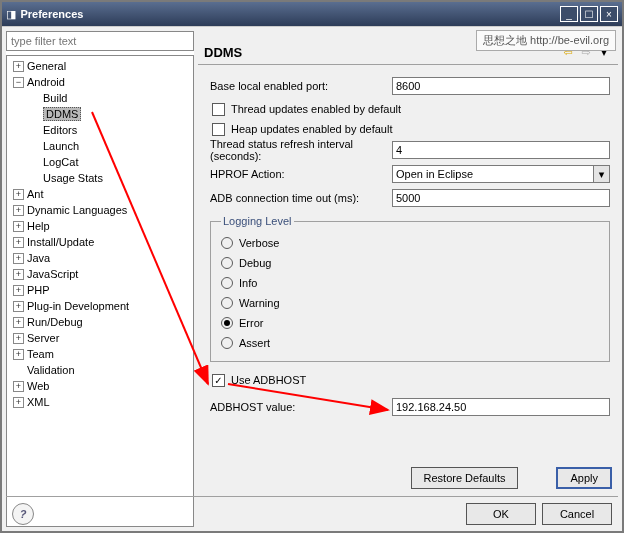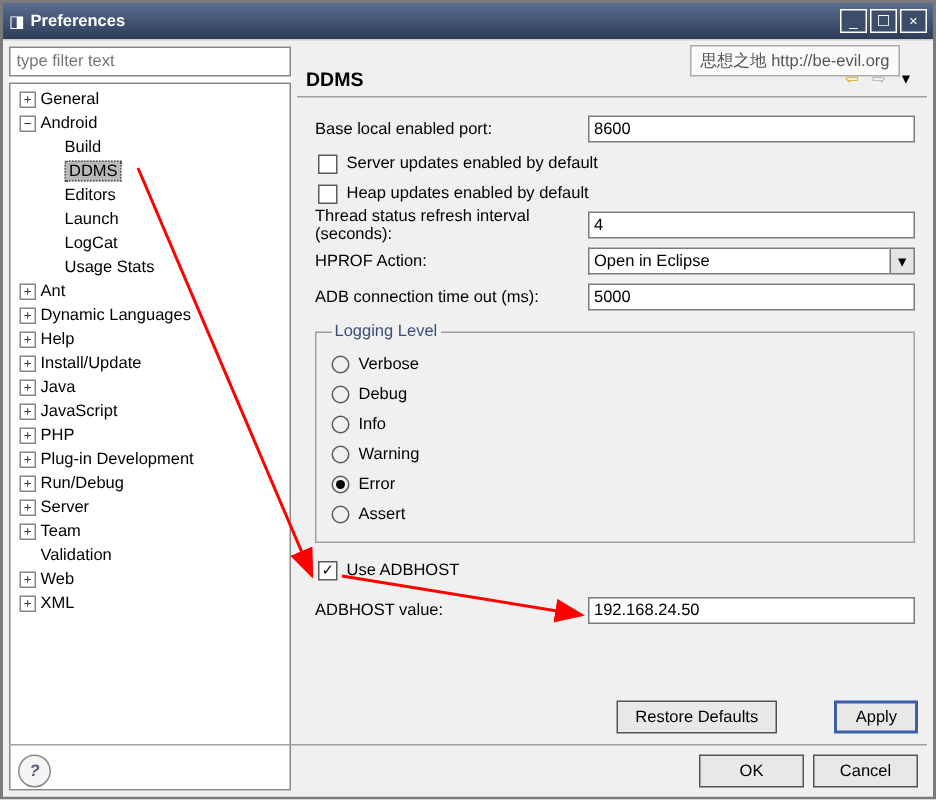--- a/index.html
+++ b/index.html
@@ -35,21 +35,21 @@
   fieldset legend { color: #3a4f7a; padding: 0 2px; }
   .radio-row { display: flex; align-items: center; height: 20px; }
   .radio { width: 12px; height: 12px; border: 1px solid #5a5a5a; border-radius: 50%; margin-right: 6px; display: flex; align-items: center; justify-content: center; }
   .radio .rdot { width: 6px; height: 6px; background: #000; border-radius: 50%; }
   .btn { height: 22px; border: 1px solid #555; background: #e8e8e8; padding: 0 12px; margin-left: 6px; display: inline-flex; align-items: center; justify-content: center; }
   .btn.default { border: 2px solid #3a5fa8; }
   .bottom-right-btns { position: absolute; right: 10px; bottom: 42px; display: flex; gap: 32px; }
   .sep { height: 1px; background: #a0a0a0; position: absolute; left: 4px; right: 4px; bottom: 34px; }
   .dialog-btns { position: absolute; right: 10px; bottom: 6px; display: flex; }
   .help-btn { position: absolute; left: 10px; bottom: 6px; width: 22px; height: 22px; border: 1px solid #888; border-radius: 50%; background: #f4f4f4; display: flex; align-items: center; justify-content: center; color: #557; font-style: italic; font-weight: bold; }
-  .watermark { position: absolute; top: 28px; right: 22px; background: #fafafa; border: 1px solid #aaa; padding: 2px 6px; font-size: 11px; color: #555; }
+  .watermark { position: absolute; top: 28px; right: 6px; background: #fafafa; border: 1px solid #aaa; padding: 2px 6px; font-size: 11px; color: #555; }
   .annot { position: absolute; pointer-events: none; }
   .arrow-line { stroke: #ff0000; stroke-width: 2; fill: none; }
   .arrow-head { fill: #ff0000; }
 </style>
 </head>
 <body>
 
 <div class="window">
 
   <div class="titlebar">
@@ -166,21 +166,21 @@
 
       <div class="form-area">
 
         <div class="row">
           <span class="lbl">Base local enabled port:</span>
           <input class="textin" value="8600" style="">
         </div>
 
         <div class="check-row">
           <span class="check"></span>
-          <span>Server updates enabled by default</span>
+          <span>Thread updates enabled by default</span>
         </div>
         <div class="check-row">
           <span class="check"></span>
           <span>Heap updates enabled by default</span>
         </div>
 
         <div class="row">
           <span class="lbl">Thread status refresh interval (seconds):</span>
           <input class="textin" value="4" style="">
         </div>

